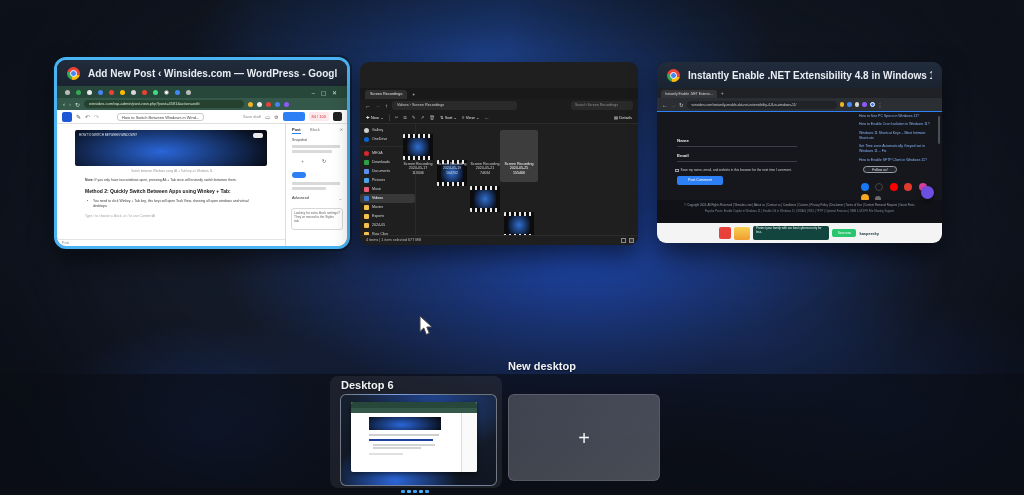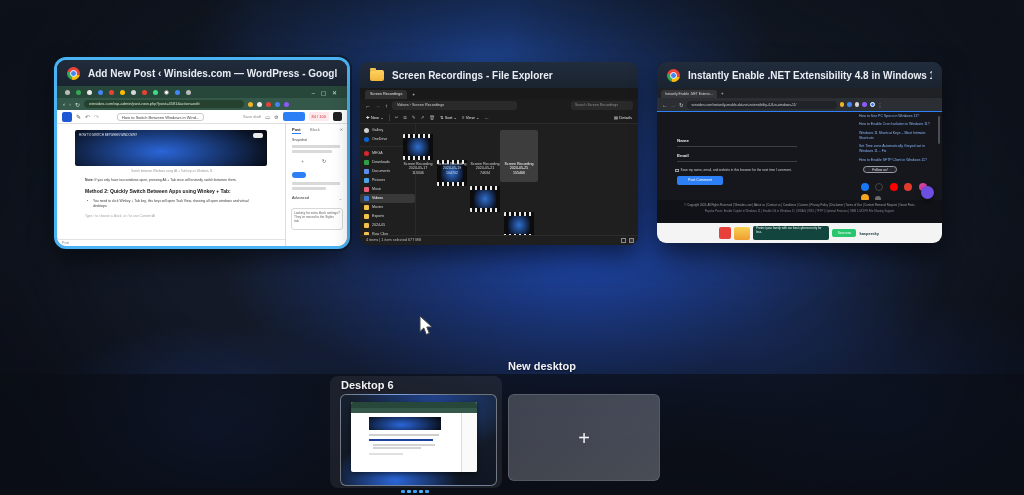--- a/index.html
+++ b/index.html
@@ -156,26 +156,20 @@
         <div class="abs gline" style="left:6px;top:58px;width:48px;"></div>
         <div class="abs gline" style="left:6px;top:63px;width:34px;"></div>
         <span class="abs tx" style="left:6px;top:72px;color:#333;font-size:3.8px;">Advanced</span>
         <span class="abs" style="right:5px;top:72px;color:#777;font-size:4px;">⌄</span>
         <div class="abs" style="left:5px;top:84px;width:52px;height:22px;border:1px solid #d8d8d8;border-radius:3px;padding:2px;color:#666;font-size:3.2px;line-height:1.3;"><span>Looking for extra block settings? They've moved to the Styles tab.</span></div>
       </div>
     </div>
   </div>
 
   <div class="card" style="left:360px;top:62px;width:278px;height:183px;background:#1f1f1f;">
-    <div class="tbar">
-      <span class="folder-ic">
-          <i></i>
-        </span>
-      <span class="ttl">Screen Recordings - File Explorer</span>
-    </div>
     <div class="w2-row" style="top:26px;height:11px;background:#191919;padding:0 5px;">
       <span class="tx" style="background:#2f2f2f;border-radius:3px 3px 0 0;height:9px;line-height:9px;padding:0 5px;font-size:3.8px;color:#e0e0e0;margin-top:2px;">Screen Recordings</span>
       <span style="color:#bbb;font-size:5px;margin-left:5px;">+</span>
     </div>
     <div class="w2-row" style="top:37px;height:13px;background:#1c1c1c;padding:0 5px;gap:4px;">
       <span style="font-size:6px;color:#ccc;">←</span>
       <span style="font-size:6px;color:#666;">→</span>
       <span style="font-size:6px;color:#ccc;">↑</span>
       <span class="tx" style="flex:1;max-width:125px;background:#2a2a2a;border-radius:3px;height:9px;line-height:9px;padding:0 5px;font-size:3.8px;color:#d0d0d0;">Videos  ›  Screen Recordings</span>
       <span class="tx" style="margin-left:auto;width:62px;background:#2a2a2a;border-radius:3px;height:9px;line-height:9px;padding:0 4px;font-size:3.6px;color:#8e8e8e;">Search Screen Recordings</span>

